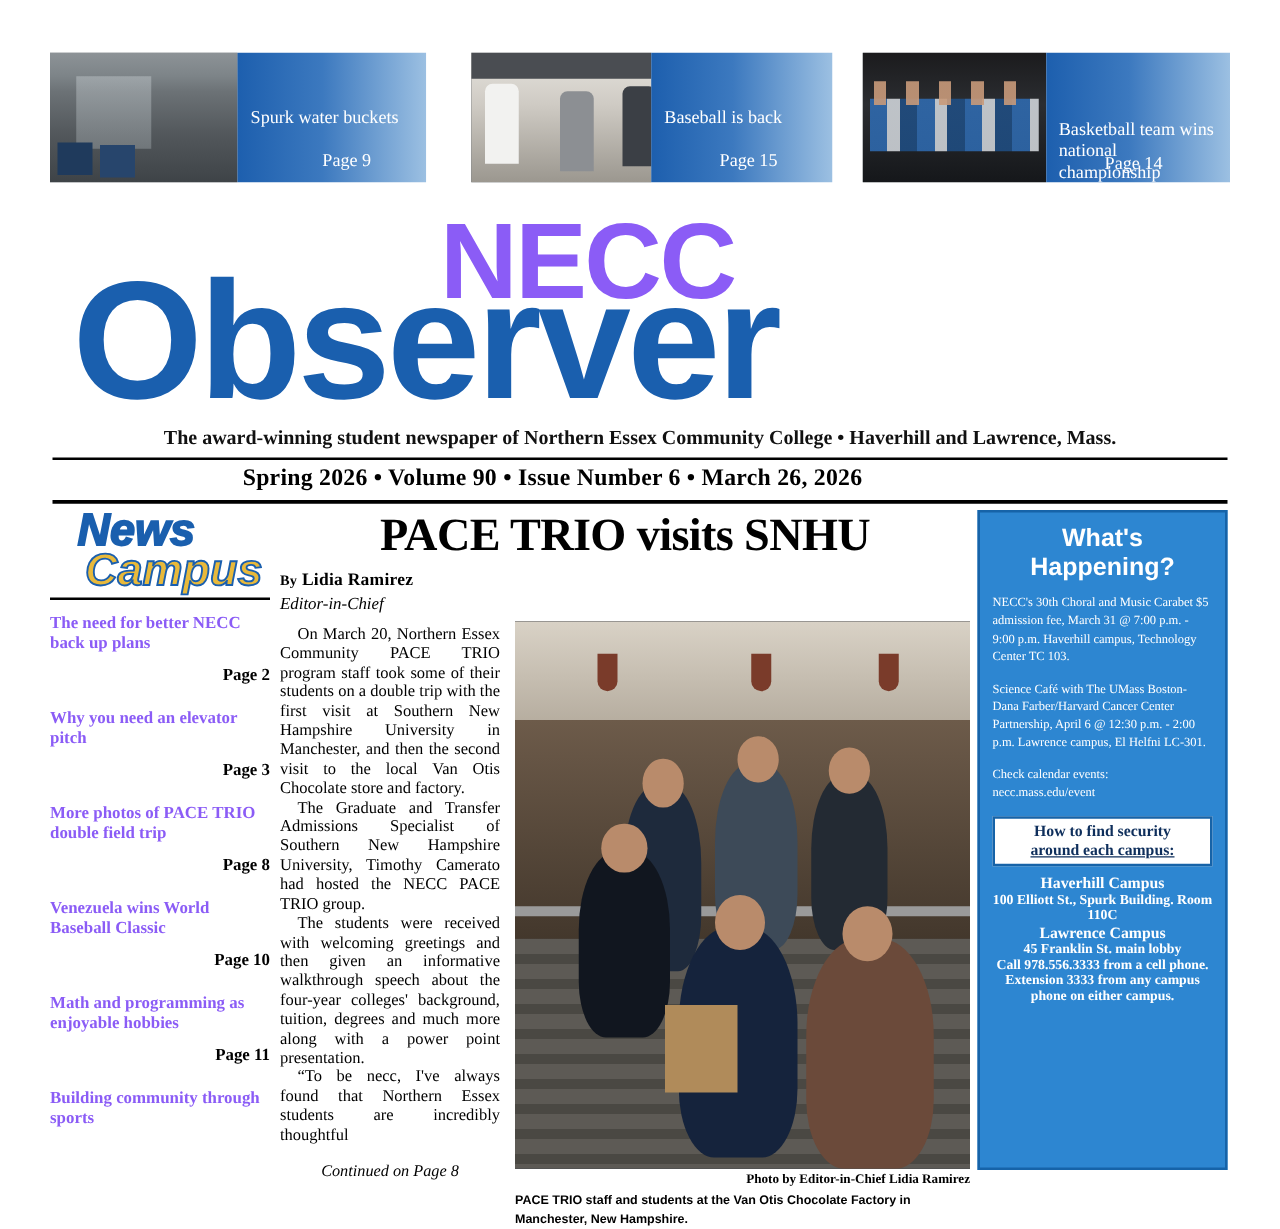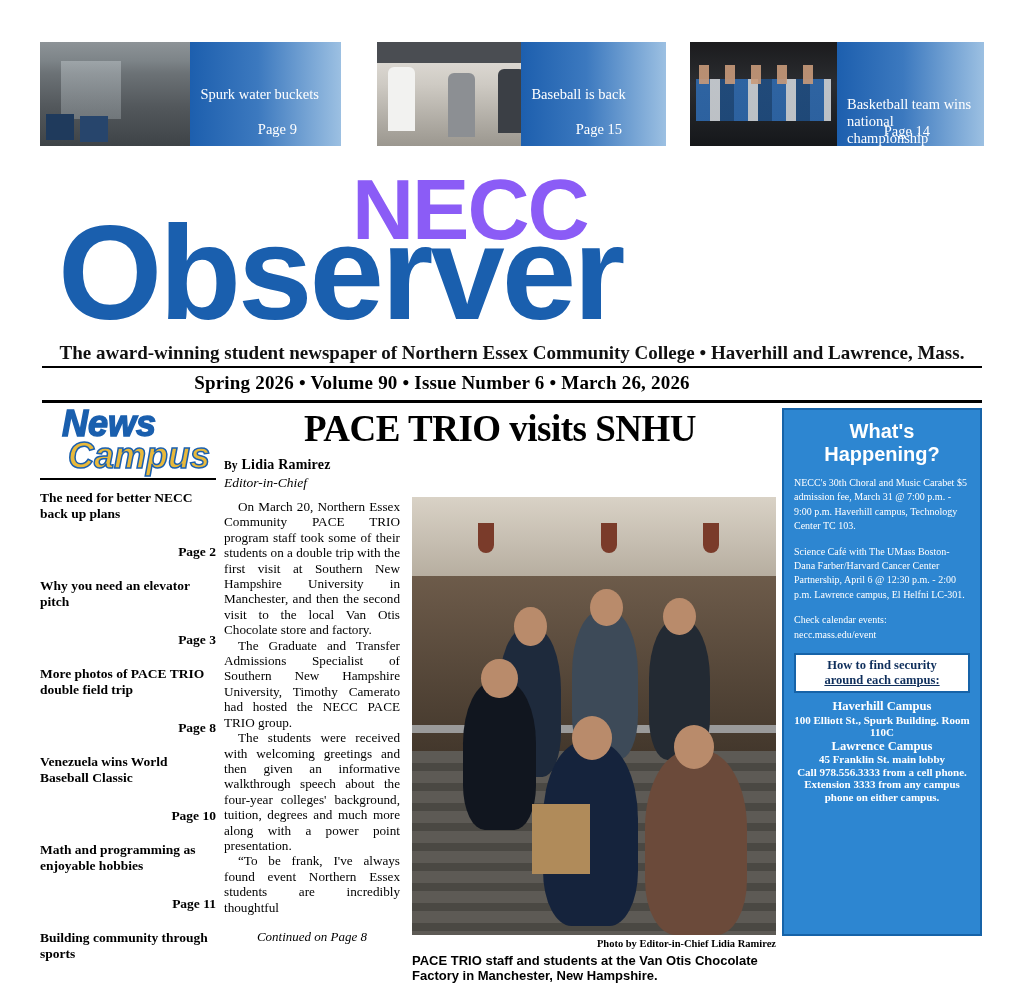--- a/index.html
+++ b/index.html
@@ -99,21 +99,21 @@
   .mh-observer {
     position: absolute; left: 58px; top: 56px;
     font-family: "Liberation Sans", sans-serif;
     font-weight: bold; font-size: 134px; line-height: 134px;
     color: #1a5fae; letter-spacing: -3px;
   }
   .mh-tagline {
     position: absolute; left: 0; top: 192px; width: 1024px;
     text-align: center;
     font-family: "Liberation Serif", serif;
-    font-weight: bold; font-size: 19px; color: #111;
+    font-weight: bold; font-size: 16px; color: #111;
   }
   .rule { position: absolute; left: 42px; width: 940px; background: #000; }
   .rule.r1 { top: 366px; height: 2px; }
   .rule.r2 { top: 400px; height: 3px; }
   .issueline {
     position: absolute; left: 0; top: 372px; width: 884px;
     text-align: center; font-size: 19px; font-weight: bold;
     font-family: "Liberation Serif", serif; letter-spacing: .2px;
   }
 
@@ -123,25 +123,25 @@
   .nb-logo .l1, .nb-logo .l2 {
     font-family: "Liberation Sans", sans-serif;
     font-weight: bold; font-style: italic; font-size: 36px; line-height: 32px;
     color: #1a5fae; -webkit-text-stroke: 1.5px #1a5fae;
   }
   .nb-logo .l2 { color: #e8b93b; -webkit-text-stroke: 1.5px #1a5fae; margin-left: 6px; }
   .rail-rule { height: 2px; background: #000; margin: 8px 0 10px; }
   .byte { margin-bottom: 18px; }
   .byte .hl {
     font-family: "Liberation Serif", serif;
-    font-weight: bold; font-size: 13.5px; line-height: 15.5px; color: #000000;
+    font-weight: bold; font-size: 13.5px; line-height: 15.5px; color: #8b5cf6;
   }
   .byte .pg {
     text-align: right; font-size: 13.5px; font-weight: bold;
-    margin-top: 23px;
+    margin-top: 11px;
   }
 
   
   .story { position: absolute; left: 224px; top: 408px; width: 552px; }
   .story h1 {
     margin: 0; text-align: center;
     font-family: "Liberation Serif", serif;
     font-weight: bold; font-size: 37px; line-height: 41px; letter-spacing: -.5px;
   }
   .story-body { position: relative; margin-top: 8px; }
@@ -170,21 +170,21 @@
   .figure .frame {
     width: 364px; height: 438px; overflow: hidden; position: relative;
     background: #3a3f45;
   }
   .fig-credit {
     font-size: 10.5px; font-weight: bold; text-align: right;
     margin-top: 3px;
   }
   .fig-caption {
     font-family: "Liberation Sans", sans-serif;
-    font-weight: bold; font-size: 13px; line-height: 15px; margin-top: 4px;
+    font-weight: bold; font-size: 10px; line-height: 15px; margin-top: 4px;
   }
 
   
   .sc { position: absolute; inset: 0; background: #2a2d33; }
   .sc .ceiling { position:absolute; left:0; top:0; width:100%; height:20%;
     background: linear-gradient(180deg,#d9d2c6,#b3aa9c); }
   .sc .lamp { position:absolute; width:16px; height:30px; background:#7a3b2a;
     border-radius:0 0 8px 8px; top:6%; }
   .sc .lamp.a { left: 18%; } .sc .lamp.b { left: 52%; } .sc .lamp.c { left: 80%; }
   .sc .wall { position:absolute; left:0; top:18%; width:100%; height:44%;
@@ -333,21 +333,21 @@
 
       <div class="col-text">
         <div class="byline">
           <span class="small">By</span>
           <span>Lidia Ramirez</span>
         </div>
         <div class="byline-title">Editor-in-Chief</div>
         <p class="first">On March 20, Northern Essex Community PACE TRIO program staff took some of their students on a double trip with the first visit at Southern New Hampshire University in Manchester, and then the second visit to the local Van Otis Chocolate store and factory.</p>
         <p class="cont">The Graduate and Transfer Admissions Specialist of Southern New Hampshire University, Timothy Camerato had hosted the NECC PACE TRIO group.</p>
         <p class="cont">The students were received with welcoming greetings and then given an informative walkthrough speech about the four-year colleges' background, tuition, degrees and much more along with a power point presentation.</p>
-        <p class="cont">“To be frank, I've always found event Northern Essex students are incredibly thoughtful</p>
+        <p class="cont">“To be necc, I've always found that Northern Essex students are incredibly thoughtful</p>
         <div class="continued">Continued on Page 8</div>
       </div>
 
       <div class="figure">
         <div class="frame">
           <div class="sc">
             <div class="ceiling"></div>
             <div class="lamp a"></div>
               <div class="lamp b"></div>
               <div class="lamp c"></div>

